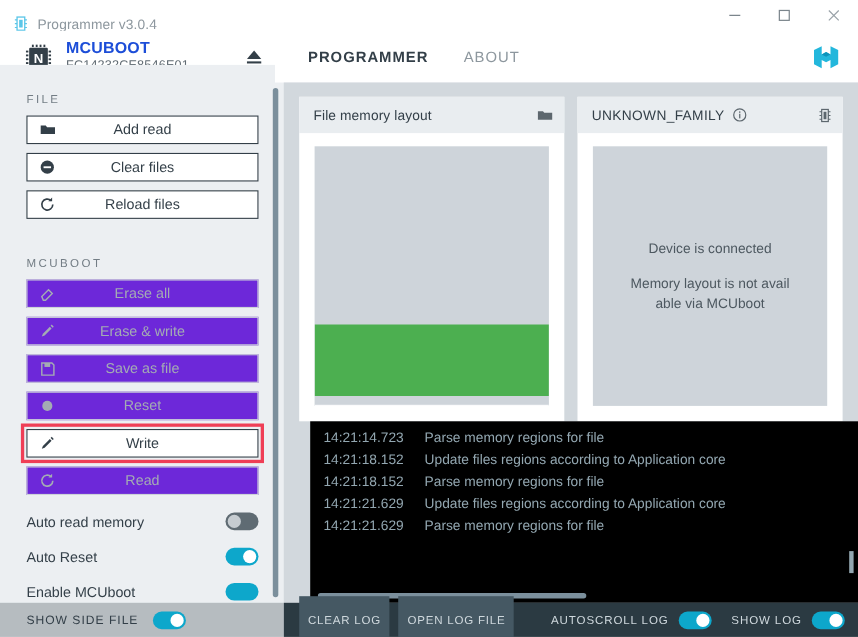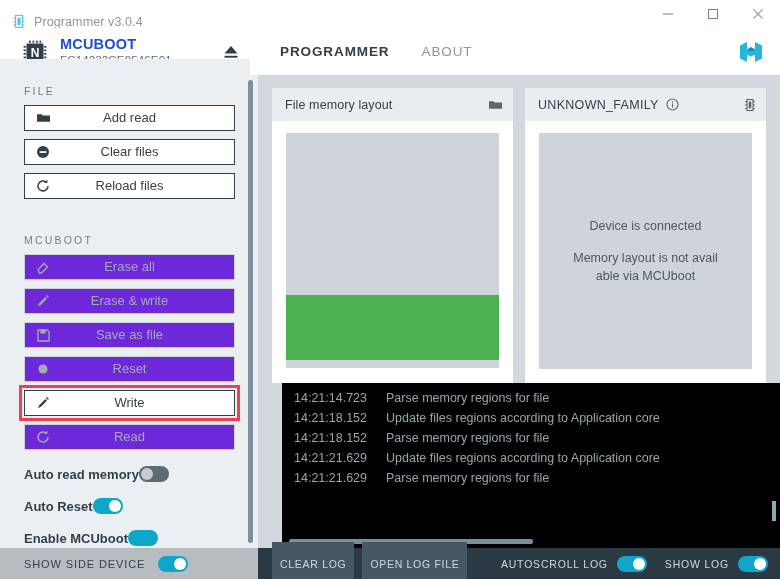--- a/index.html
+++ b/index.html
@@ -177,24 +177,23 @@
     border-color: #333f48;
     background: #ffffff;
     color: #333f48;
   }
 
   .toggle-row {
     display: flex;
     align-items: center;
     height: 24px;
     margin: 0 15px 8px 24px;
-    justify-content: flex-start;
+    justify-content: space-between;
     font-size: 13px;
     color: #333f48;
-    font-weight: bold;
   }
   .toggle-row.first { margin-top: 12px; }
   .switch {
     position: relative;
     width: 30px; height: 16px;
     border-radius: 8px;
     background: #5f6b73;
     flex: none;
   }
   .switch.on { background: #0da7cb; }
@@ -591,21 +590,21 @@
     </div>
     <div class="toggle-row">
       <span>Enable MCUboot</span>
       <span class="switch on"></span>
     </div>
   </div>
 
   <div class="side-scroll"></div>
 
   <div class="sidepanel-bar">
-    <span class="lbl">SHOW SIDE DEVICE</span>
+    <span class="lbl">SHOW SIDE FILE</span>
     <span class="switch on">
         <span class="knob"></span>
       </span>
   </div>
 
   <div class="main">
 
     <div class="panels">
 
       <div class="panel">

